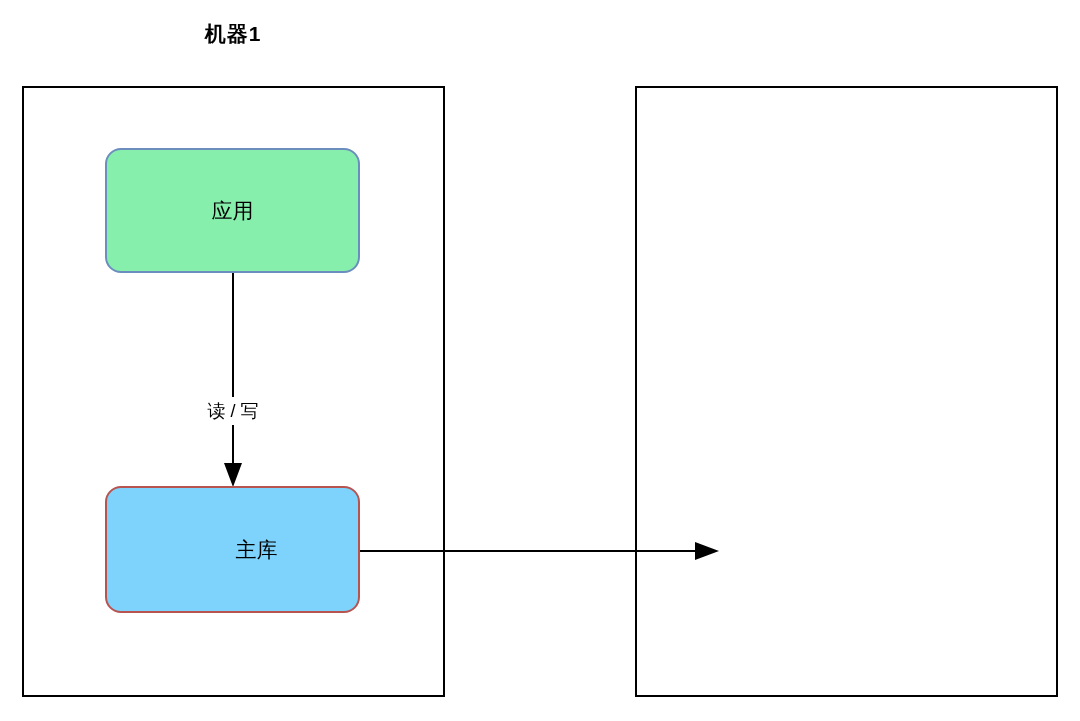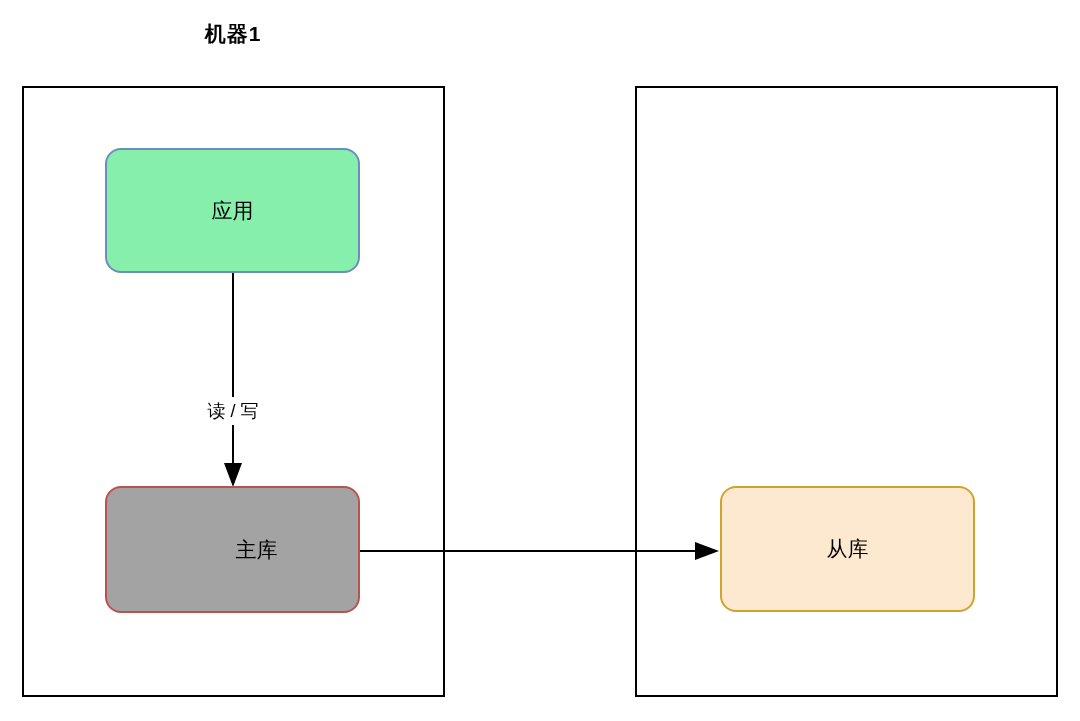--- a/index.html
+++ b/index.html
@@ -58,21 +58,21 @@
   }
   .node-application {
     left: 105px; top: 148px;
     width: 255px; height: 125px;
     background: #86efac;
     border-color: #6C8EBF;
   }
   .node-master {
     left: 105px; top: 486px;
     width: 255px; height: 127px;
-    background: #a3a3a3;
+    background: #7dd3fc;
     border-color: #B85450;
     padding-left: 48px;
   }
   .node-slave {
     left: 720px; top: 486px;
     width: 255px; height: 126px;
     background: #FDE8D0;
     border-color: #D0A42B;
   }
   .edge-label {
@@ -112,19 +112,16 @@
   </svg>
 
   <div class="node node-application">
     <span>应用</span>
   </div>
 
   <div class="node node-master">
     <span>主库</span>
   </div>
 
-  <div class="node node-slave">
-    <span>从库</span>
-  </div>
 
   <div class="edge-label">读 / 写</div>
 
 </div>
 
 </body></html>

